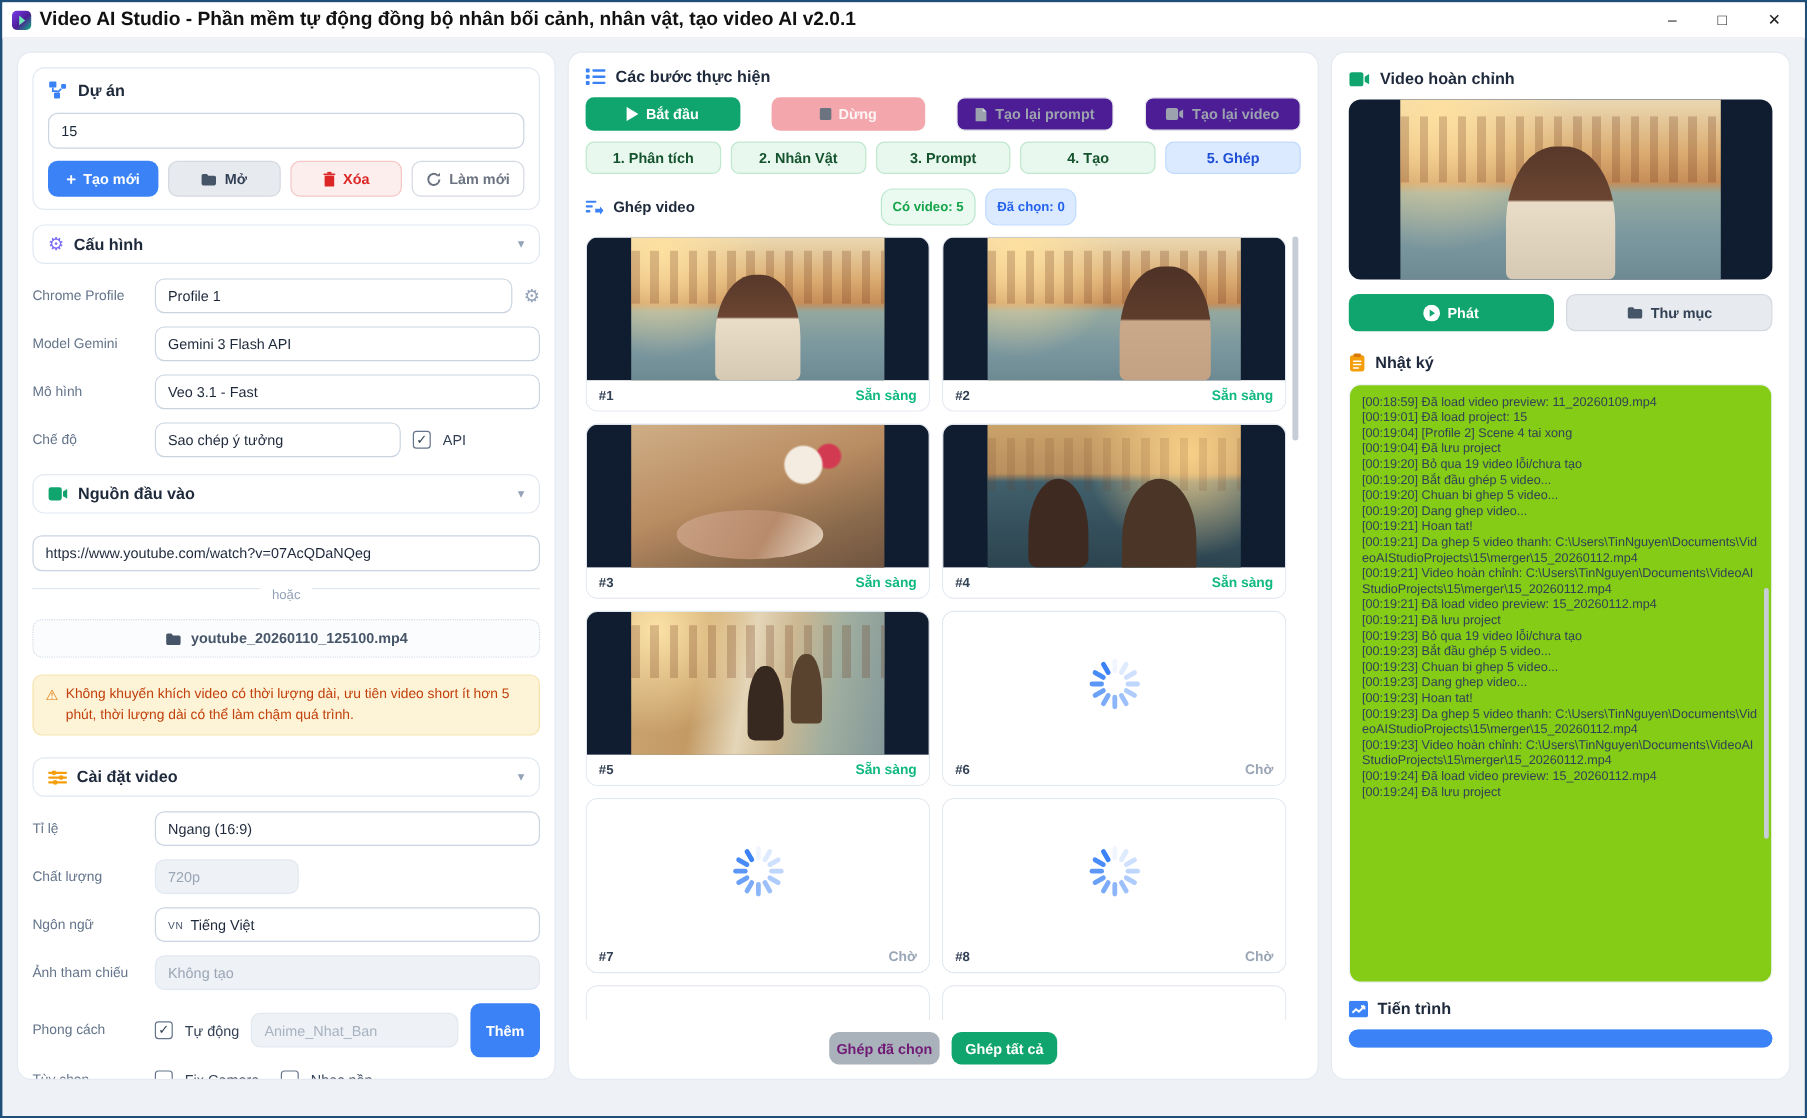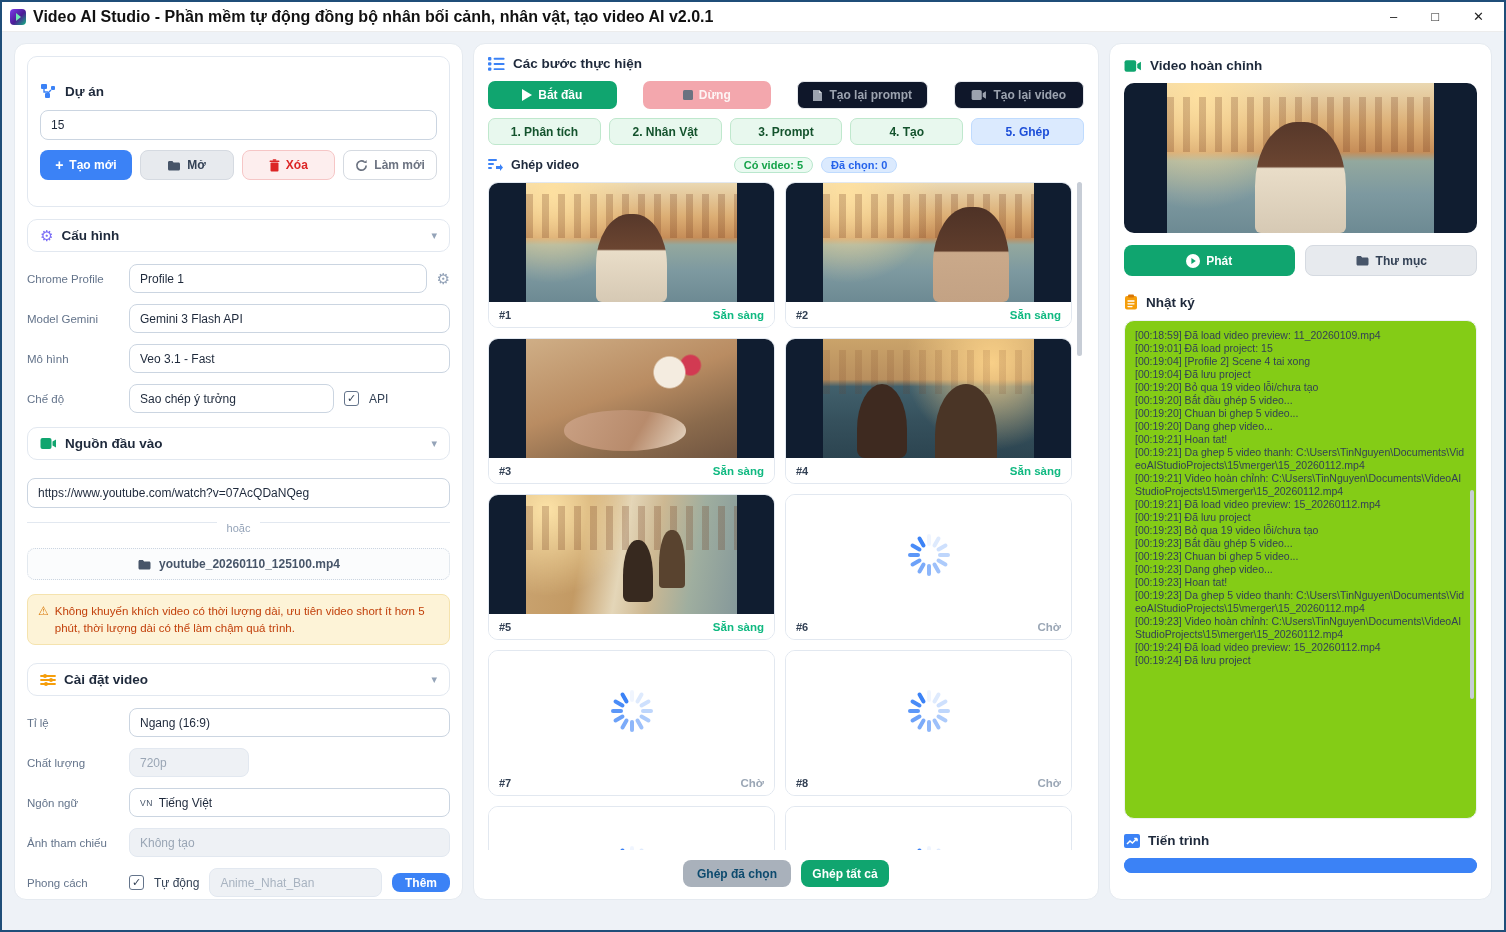--- a/index.html
+++ b/index.html
@@ -13,21 +13,21 @@
   .wtitle{font-size:16px;font-weight:bold;color:#111}
   .wctrls{margin-left:auto;display:flex;align-items:center;gap:34px;padding-right:12px;color:#222;font-size:13px}
   .wctrls span{cursor:default;line-height:1}
   
   .main{flex:1;display:flex;gap:10px;padding:11px 12px 30px 12px;min-height:0}
   .panel{background:#fff;border:1px solid #e5eaf0;border-radius:12px;min-height:0}
   .left{width:449px;flex:0 0 auto;padding:12px;overflow:hidden}
   .mid{flex:1;padding:12px 14px;display:flex;flex-direction:column;min-width:0}
   .right{width:383px;flex:0 0 auto;padding:14px;display:flex;flex-direction:column}
   
-  .secbox{border:1px solid #e2e8f0;border-radius:10px;padding:26px 12px;margin-bottom:12px}
+  .secbox{border:1px solid #e2e8f0;border-radius:10px;padding:10px 12px;margin-bottom:12px}
   .sechead{border:1px solid #e2e8f0;border-radius:10px;padding:8px 12px;display:flex;align-items:center;gap:8px;margin-bottom:12px}
   .sechead .chev{margin-left:auto;color:#94a3b8;font-size:11px}
   .stitle{font-size:13.5px;font-weight:bold;color:#1e293b}
   .fieldrow{display:flex;align-items:center;gap:10px;margin-bottom:11px}
   .flabel{width:92px;flex:0 0 auto;font-size:11.5px;color:#64748b}
   .ibox{flex:1;height:29px;border:1px solid #cbd5e1;border-radius:8px;background:#fff;display:flex;align-items:center;padding:0 10px;font-size:12px;color:#1e293b}
   .ibox.dis{background:#eef1f5;border-color:#e2e8f0;color:#9aa6b5}
   .chk{width:15px;height:15px;border:1.5px solid #64748b;border-radius:3px;background:#fff;display:inline-flex;align-items:center;justify-content:center;font-size:11px;color:#334155;flex:0 0 auto}
   .chklbl{font-size:12px;color:#334155}
   .btn{border:none;border-radius:8px;font-size:12px;font-weight:bold;display:flex;align-items:center;justify-content:center;gap:6px;cursor:pointer;font-family:inherit}
@@ -39,53 +39,53 @@
   .b-blue{background:#3b82f6;color:#fff}
   .b-gray{background:#e7eaee;color:#334155;border:1px solid #d5dae1}
   .b-red{background:#fdeeee;color:#dc2626;border:1px solid #f6c6c6}
   .b-ghost{background:#fff;color:#6b7280;border:1px solid #d5dae1}
   .hr-or{display:flex;align-items:flex-start;gap:10px;margin:14px 0;color:#94a3b8;font-size:11px}
   .hr-or::before,.hr-or::after{content:"";flex:1;height:1px;background:#e2e8f0}
   .filebtn{width:100%;height:32px;border:1.5px dotted #cbd5e1;border-radius:8px;background:#fbfcfd;display:flex;align-items:center;justify-content:center;gap:7px;font-size:12px;font-weight:bold;color:#475569;cursor:pointer;font-family:inherit}
   .warn{margin-top:14px;background:#fdf3d7;border:1px solid #f5e3ae;border-radius:8px;padding:8px 10px;font-size:11.5px;line-height:1.45;color:#c2410c;display:flex;gap:6px}
   .warn .wic{flex:0 0 auto;color:#d97706;font-size:12px}
   .stylebox{flex:1;height:29px;border:1px solid #e2e8f0;border-radius:8px;background:#eef1f5;display:flex;align-items:center;padding:0 10px;font-size:12px;color:#a8b3c0}
-  .b-them{width:58px;height:19px}
+  .b-them{width:58px;height:45px}
   .flagvn{font-size:8.5px;font-weight:normal;color:#475569;letter-spacing:.5px;margin-right:6px}
   
   .midhead{display:flex;align-items:center;gap:8px;margin-bottom:10px}
   .ctrlrow{display:flex;gap:26px;margin-bottom:9px}
   .ctrlrow .btn{flex:1;height:28px;border-radius:7px}
   .b-start{background:#10a56f;color:#fff}
   .b-stop{background:#f3a7ad;color:#fdf4f4}
-  .b-dis{background:#0f172a;border:1px solid #e5e7eb;color:#9ca3af;font-weight:bold}
+  .b-dis{background:#4c1d95;border:1px solid #e5e7eb;color:#9ca3af;font-weight:bold}
   .tabsrow{display:flex;gap:8px;margin-bottom:12px}
   .tab{flex:1;height:27px;border-radius:7px;display:flex;align-items:center;justify-content:center;font-size:12px;font-weight:bold;cursor:pointer}
   .tab.g{background:#e8f8ee;border:1px solid #bfe8cd;color:#14532d}
   .tab.active{background:#dbeafe;border:1px solid #bfdbfe;color:#1d4ed8}
   .mergerow{display:flex;align-items:center;gap:8px;margin-bottom:9px}
   .badges{display:flex;gap:8px;margin:0 auto;transform:translateX(-20px)}
-  .pill{height:16px;border-radius:10px;display:flex;align-items:center;padding:0 9px;font-size:11px;font-weight:bold}
+  .pill{height:31px;border-radius:10px;display:flex;align-items:center;padding:0 9px;font-size:11px;font-weight:bold}
   .pill.g{background:#eafaf1;border:1px solid #b9e7cd;color:#16a34a}
   .pill.b{background:#dbeafe;border:1px solid #bfdbfe;color:#2563eb}
   .gridwrap{flex:1;position:relative;min-height:0;padding-right:12px}
   .vgrid{height:100%;overflow:hidden;display:grid;grid-template-columns:1fr 1fr;gap:10px;align-content:start}
   .vscroll{position:absolute;right:2px;top:0;width:5px;height:100%;}
   .vthumb{position:absolute;right:0;top:0;width:5px;height:26%;border-radius:3px;background:#c7cdd6}
   .vcard{border:1px solid #e2e8f0;border-radius:10px;overflow:hidden;height:146px;display:flex;flex-direction:column;background:#fff}
   .vmedia{height:119px;display:flex;align-items:center;justify-content:center}
   .vmedia.ready{background:#101d30}
   .vmedia.waiting{background:#fff}
   .vcap{flex:1;display:flex;align-items:center;justify-content:space-between;padding:0 10px;background:#fff}
   .vid{font-size:11px;font-weight:bold;color:#334155}
   .vstatus{font-size:11.5px;font-weight:bold}
   .vstatus.ok{color:#10b981}
   .vstatus.wait{color:#9aa6b5}
   .mbtns{flex:0 0 auto;display:flex;justify-content:center;gap:10px;padding-top:10px}
-  .b-msel{width:108px;height:27px;background:#a9b1bb;color:#0c4a6e}
+  .b-msel{width:92px;height:27px;background:#a9b1bb;color:#701a75}
   .b-mall{width:88px;height:27px;background:#10a56f;color:#fff}
   
   .ph{height:100%;aspect-ratio:16/9;position:relative;overflow:hidden;background:
       radial-gradient(circle at 12% 8%,rgba(255,225,160,.95),rgba(255,225,160,0) 42%),
       linear-gradient(180deg,#ead8b2 0%,#dcae74 28%,#c68d58 46%,#93a89e 52%,#7d99a0 74%,#6d8a93 100%)}
   .ph::before{content:"";position:absolute;left:0;right:0;top:9%;height:37%;opacity:.45;background:repeating-linear-gradient(90deg,rgba(110,55,28,.55) 0 7px,rgba(0,0,0,0) 7px 16px)}
   .ph::after{content:"";position:absolute}
   .ph.s1::after{left:33%;bottom:0;width:34%;height:74%;border-radius:46% 46% 6px 6px/58% 58% 6px 6px;
       background:linear-gradient(180deg,#57382a 0%,#6b4531 40%,#e9ddc8 42%,#d6c9b4 100%)}
   .ph.s2::after{left:52%;bottom:0;width:36%;height:80%;border-radius:48% 44% 6px 6px/60% 56% 6px 6px;

